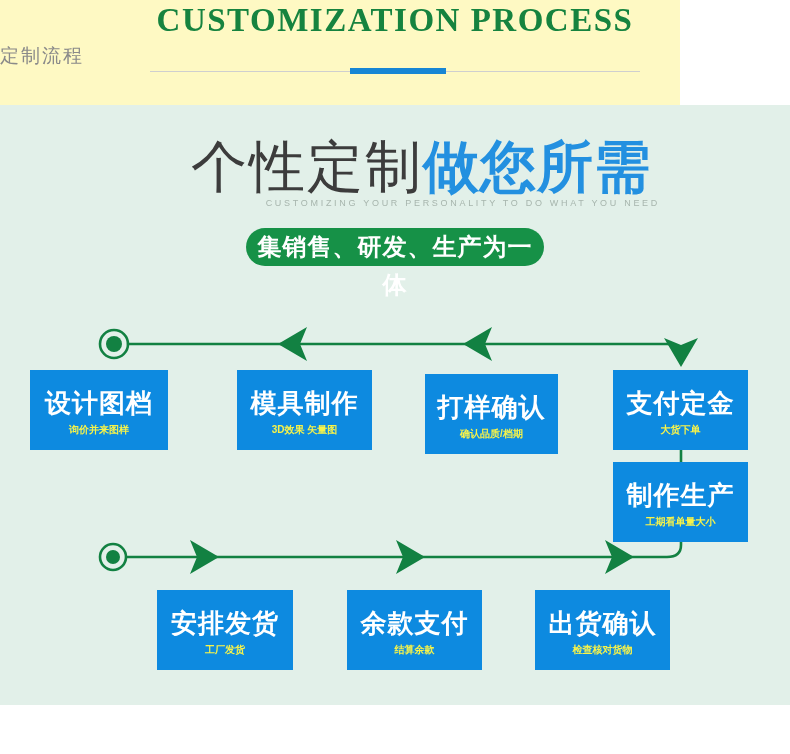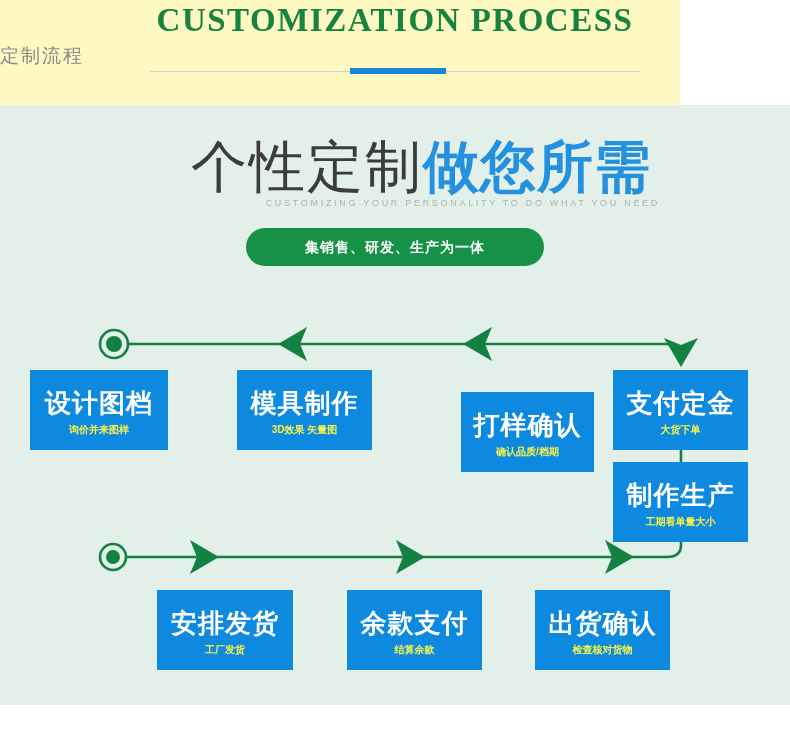--- a/index.html
+++ b/index.html
@@ -101,21 +101,21 @@
   }
 
   
   .pill {
     position: absolute;
     left: 246px; top: 228px;
     width: 298px; height: 38px;
     background: #169147;
     border-radius: 19px;
     color: #ffffff;
-    font-size: 14px;
+    font-size: 24px;
     font-weight: bold;
     letter-spacing: 1px;
     line-height: 38px;
     text-align: center;
   }
 
   
   .flow-svg {
     position: absolute;
     left: 0; top: 105px;
@@ -199,21 +199,21 @@
 <div class="pbox" style="left:30px; top:370px; width:138px; height:80px;">
   <span class="t">设计图档</span>
   <span class="s">询价并来图样</span>
 </div>
 
 <div class="pbox" style="left:237px; top:370px; width:135px; height:80px;">
   <span class="t">模具制作</span>
   <span class="s">3D效果 矢量图</span>
 </div>
 
-<div class="pbox" style="left:425px; top:392px; width:133px; height:80px;margin-left:36px;">
+<div class="pbox" style="left:425px; top:374px; width:133px; height:80px;">
   <span class="t">打样确认</span>
   <span class="s">确认品质/档期</span>
 </div>
 
 <div class="pbox" style="left:613px; top:370px; width:135px; height:80px;">
   <span class="t">支付定金</span>
   <span class="s">大货下单</span>
 </div>
 
 <div class="pbox" style="left:613px; top:462px; width:135px; height:80px;">

